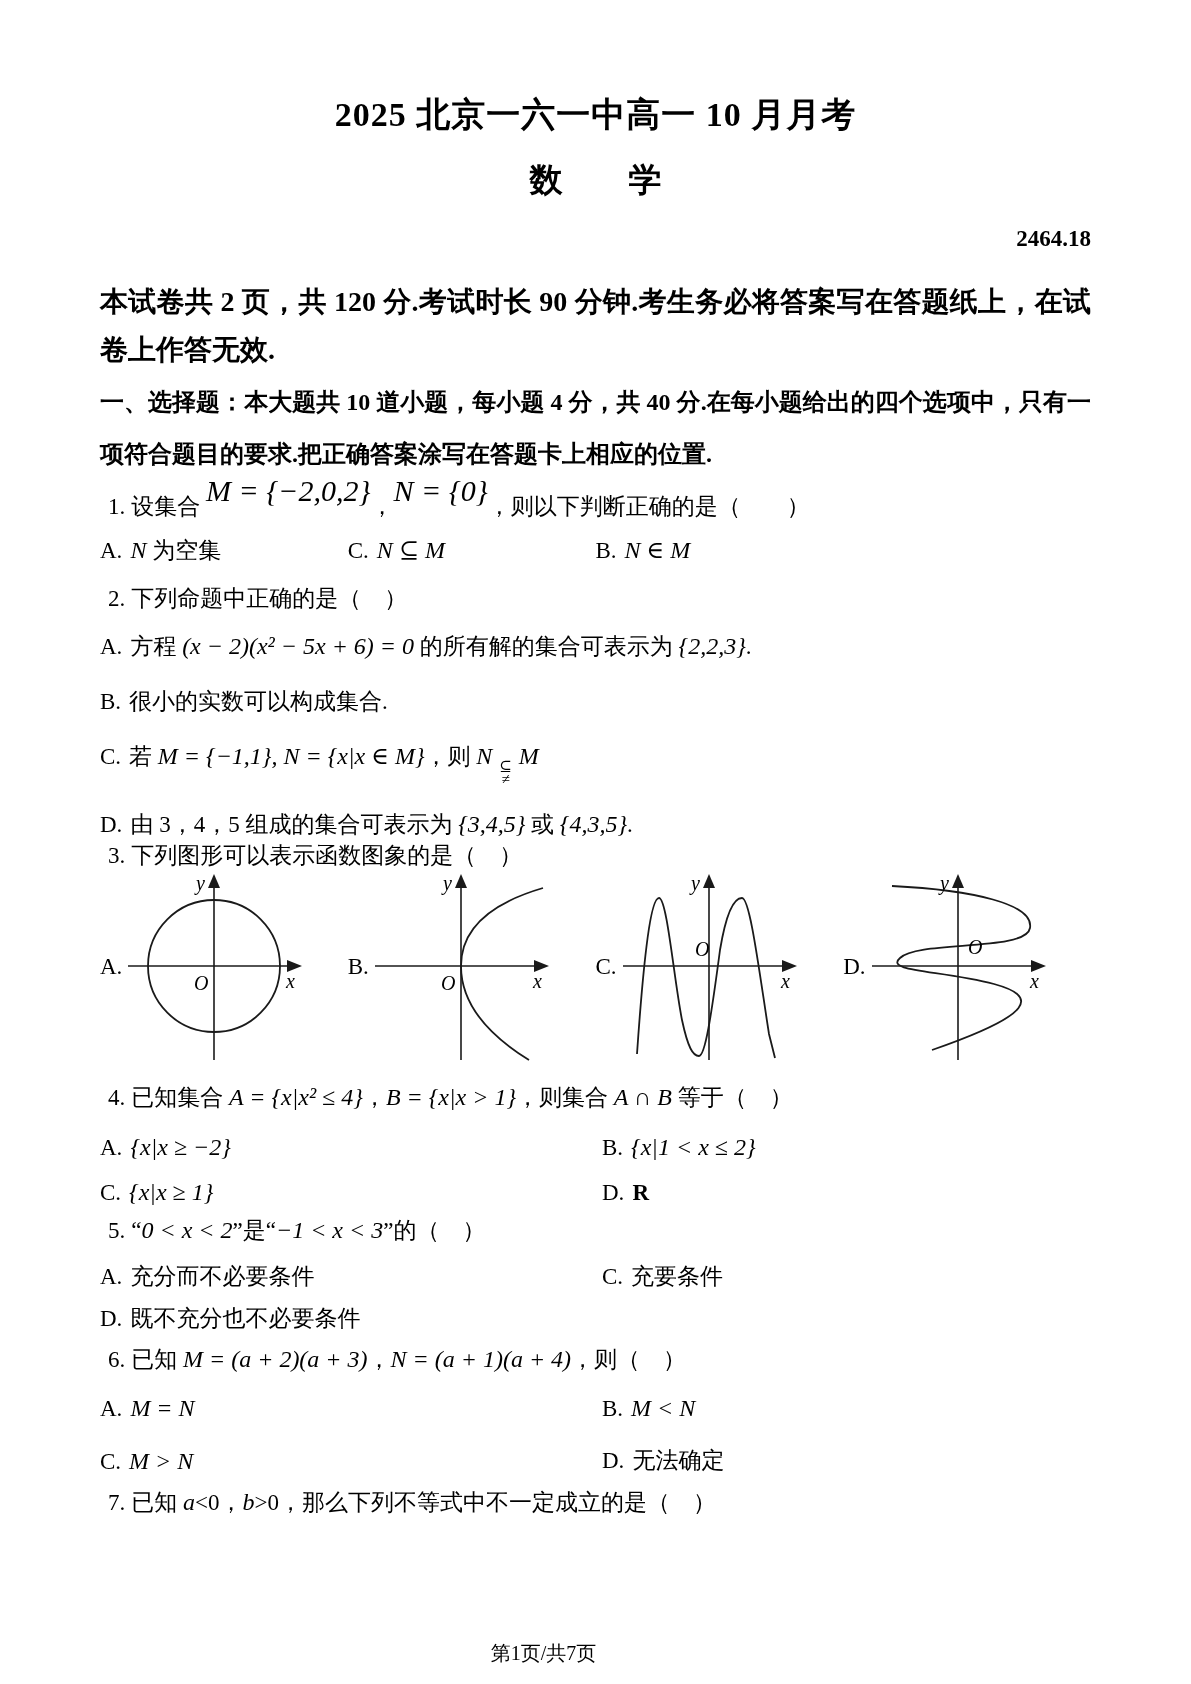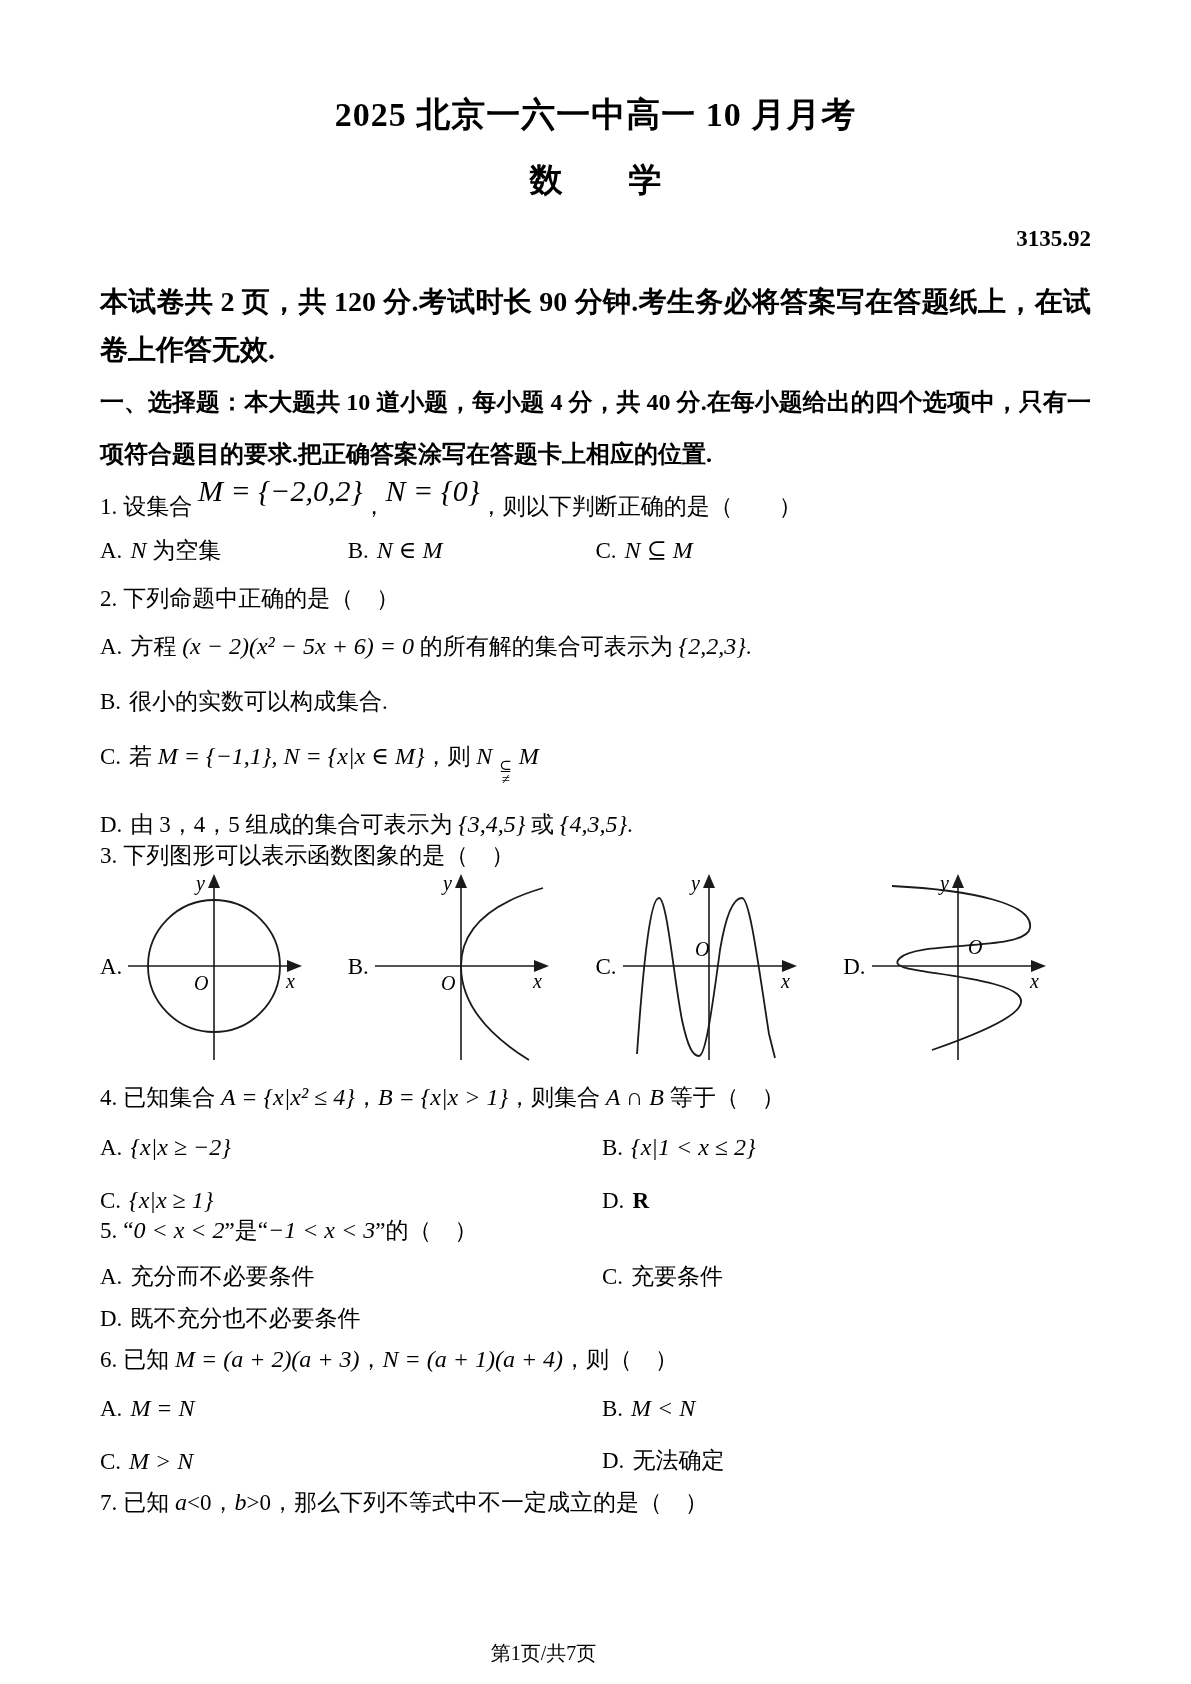--- a/index.html
+++ b/index.html
@@ -8,30 +8,30 @@
     font-family:"Liberation Serif","DejaVu Serif",serif;
     color:#000;
   }
   .abs{position:absolute;left:100px;width:991px;}
   .title{top:92px;text-align:center;font-size:34px;font-weight:bold;letter-spacing:1px;}
   .subject{top:158px;text-align:center;font-size:33px;font-weight:bold;}
   .date{top:226px;text-align:right;font-size:23px;font-weight:bold;}
   .notice{top:278px;font-size:28px;font-weight:bold;line-height:48px;text-align:justify;}
   .section{top:376px;font-size:24px;font-weight:bold;line-height:52px;text-align:justify;}
   .q{font-size:23px;}
-  .stem{line-height:32px;}
+  .stem{line-height:32px;margin-left:8px;}
   .qnum{margin-right:6px;}
   .cn{font-style:normal;}
   .math{font-style:italic;font-size:24px;font-family:"Liberation Serif","DejaVu Serif","DejaVu Sans",serif;}
   .bm{font-style:italic;font-size:30px;position:relative;top:-13px;font-family:"Liberation Serif","DejaVu Serif","DejaVu Sans",serif;}
   .bd{font-weight:bold;font-style:normal;}
   .stk{display:inline-flex;flex-direction:column;align-items:center;font-size:15px;line-height:13px;vertical-align:-7px;margin:0 7px;font-style:normal;}
   .olab{margin-right:8px;}
   .opts4{display:grid;grid-template-columns:repeat(4,1fr);margin-top:10px;line-height:34px;}
-  .opts2{display:grid;grid-template-columns:502px 1fr;margin-top:14px;line-height:33px;row-gap:20px;}
+  .opts2{display:grid;grid-template-columns:502px 1fr;margin-top:14px;line-height:33px;row-gap:12px;}
   .optrows .opt{display:block;margin-top:22px;line-height:33px;}
   .q1{top:488px;}
   .q2{top:584px;}
   .q2 .stem{line-height:30px;}
   .q2 .opt-a{margin-top:16px;}
   .q3{top:840px;}
   .q4{top:1078px;}
   .q4 .stem{line-height:38px;}
   .q5{top:1214px;}
   .q5 .opts2{row-gap:10px;line-height:32px;}
@@ -47,30 +47,30 @@
   .curve{stroke:#1a1a1a;stroke-width:1.8;fill:none;}
   .ah{fill:#1a1a1a;stroke:none;}
   .axl{font:italic 20px "Liberation Serif","DejaVu Serif",serif;fill:#000;}
   .footer{top:1640px;left:0;width:1087px;text-align:center;font-size:20px;}
 </style>
 </head>
 <body>
 
 <div class="abs title">2025 北京一六一中高一 10 月月考</div>
 <div class="abs subject">数　　学</div>
-<div class="abs date">3135.92</div>
+<div class="abs date">2464.18</div>
 <div class="abs notice">本试卷共 2 页，共 120 分.考试时长 90 分钟.考生务必将答案写在答题纸上，在试卷上作答无效.</div>
 <div class="abs section">一、选择题：本大题共 10 道小题，每小题 4 分，共 40 分.在每小题给出的四个选项中，只有一项符合题目的要求.把正确答案涂写在答题卡上相应的位置.</div>
 
 <div class="abs q q1">
   <div class="stem"><span class="qnum">1.</span><span><span class="cn">设集合 </span><span class="bm">M = {−2,0,2}</span><span class="cn">，</span><span class="bm">N = {0}</span><span class="cn">，则以下判断正确的是（　　）</span></span></div>
   <div class="opts4">
     <span class="opt"><span class="olab">A.</span><span><span class="math">N</span><span class="cn"> 为空集</span></span></span>
+    <span class="opt"><span class="olab">C.</span><span><span class="math">N ⊆ M</span></span></span>
     <span class="opt"><span class="olab">B.</span><span><span class="math">N ∈ M</span></span></span>
-    <span class="opt"><span class="olab">C.</span><span><span class="math">N ⊆ M</span></span></span>
   </div>
 </div>
 
 <div class="abs q q2 optrows">
   <div class="stem"><span class="qnum">2.</span><span><span class="cn">下列命题中正确的是（　）</span></span></div>
   <span class="opt opt-a"><span class="olab">A.</span><span><span class="cn">方程 </span><span class="math">(x − 2)(x² − 5x + 6) = 0</span><span class="cn"> 的所有解的集合可表示为 </span><span class="math">{2,2,3}</span><span class="cn">.</span></span></span>
   <span class="opt"><span class="olab">B.</span><span><span class="cn">很小的实数可以构成集合.</span></span></span>
   <span class="opt"><span class="olab">C.</span><span><span class="cn">若 </span><span class="math">M = {−1,1}, N = {x|x ∈ M}</span><span class="cn">，则 </span><span class="math">N</span><span class="stk">
           <span>⊆</span>
           <span>≠</span>

